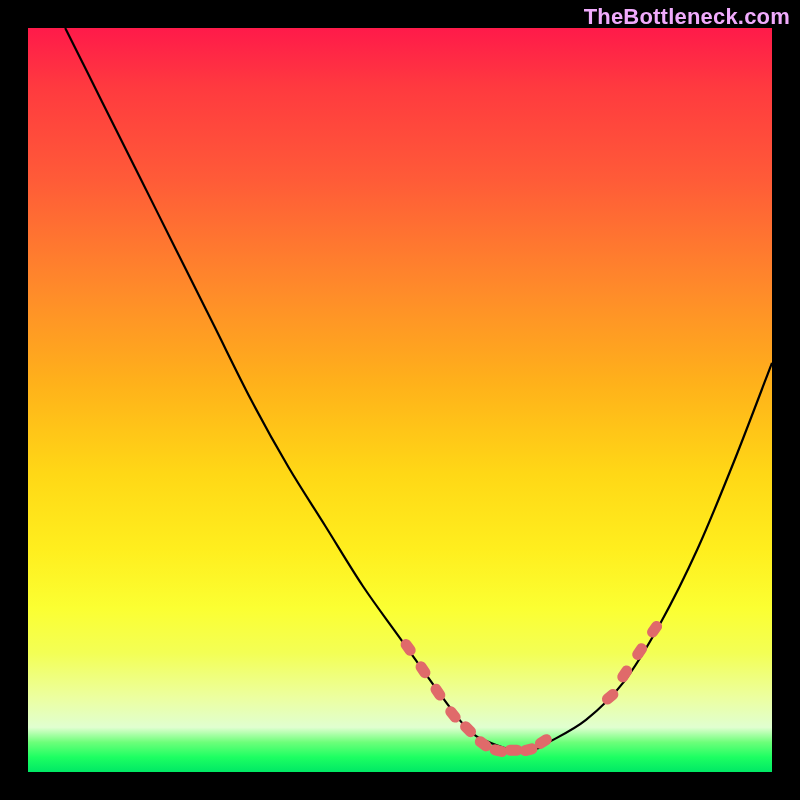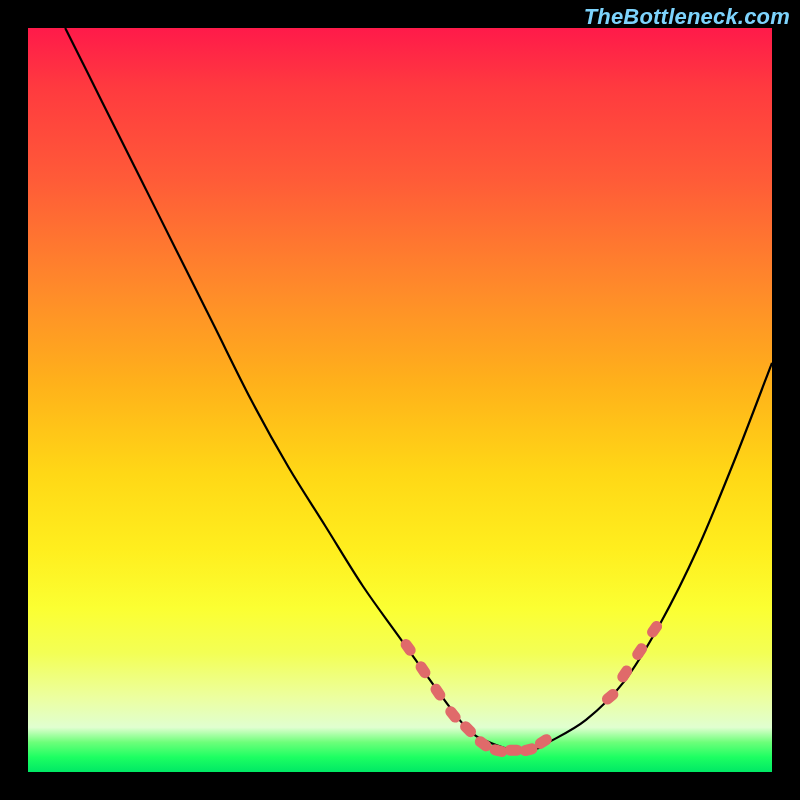--- a/index.html
+++ b/index.html
@@ -41,24 +41,23 @@
       #1dff62 98%,
       #00e865 100%
     );
   }
   .watermark {
     position: absolute;
     top: 4px;
     right: 10px;
     font-size: 22px;
     font-weight: 600;
-    color: #7dd3fc;
+    color: #f0abfc;
     letter-spacing: 0.2px;
     user-select: none;
-    font-style: italic;
   }
   svg.curve {
     position: absolute;
     left: 0;
     top: 0;
     width: 744px;
     height: 744px;
     overflow: visible;
   }
 </style>

